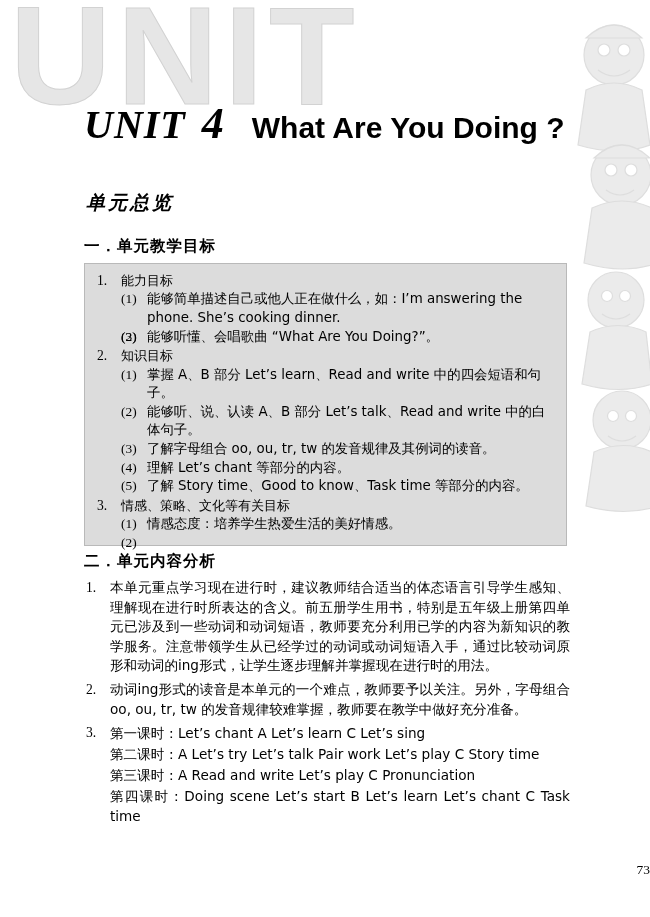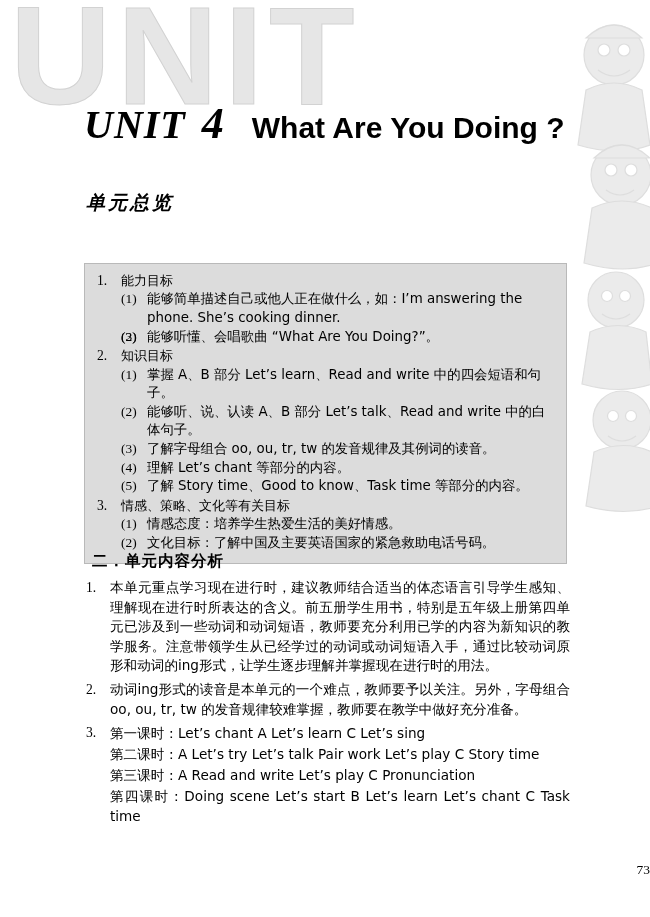--- a/index.html
+++ b/index.html
@@ -83,21 +83,21 @@
     font-weight:bold;
     font-size:15.5px;
     letter-spacing:1px;
   }
   .h-goals{
     position:absolute;
     left:84px; top:236px;
   }
   .h-analysis{
     position:absolute;
-    left:84px; top:551px;margin-left:8px;
+    left:84px; top:551px;
   }
 
   
   .grey-box{
     position:absolute;
     left:84px; top:263px;
     width:483px;
     background:#dcdcdc;
     border:1px solid #b9b9b9;
     padding:8px 10px 10px 10px;
@@ -208,20 +208,21 @@
   </div>
 
   <div class="title-row">
     <span class="title-unit">UNIT</span>
     <span class="title-num">4</span>
     <span class="title-en">What Are You Doing ?</span>
   </div>
 
   <div class="h-overview">单元总览</div>
 
+  <div class="h2 h-goals">一．单元教学目标</div>
 
   <div class="grey-box">
     <ol class="lvl1">
       <li>
         <span class="num">1.</span>
         <span class="cn">能力目标</span>
         <ul class="sub">
           <li>
             <span class="num">(1)</span>
             <span class="mix">能够简单描述自己或他人正在做什么，如：I’m answering the phone. She’s cooking dinner.</span>
@@ -266,21 +267,20 @@
       <li>
         <span class="num">3.</span>
         <span class="cn">情感、策略、文化等有关目标</span>
         <ul class="sub">
           <li>
             <span class="num">(1)</span>
             <span class="mix">情感态度：培养学生热爱生活的美好情感。</span>
           </li>
           <li>
             <span class="num">(2)</span>
-            <span class="mix">文化目标：了解中国及主要英语国家的紧急救助电话号码。</span>
           </li>
         </ul>
       </li>
     </ol>
   </div>
 
   <div class="h2 h-analysis">二．单元内容分析</div>
 
   <div class="analysis">
     <ol>

